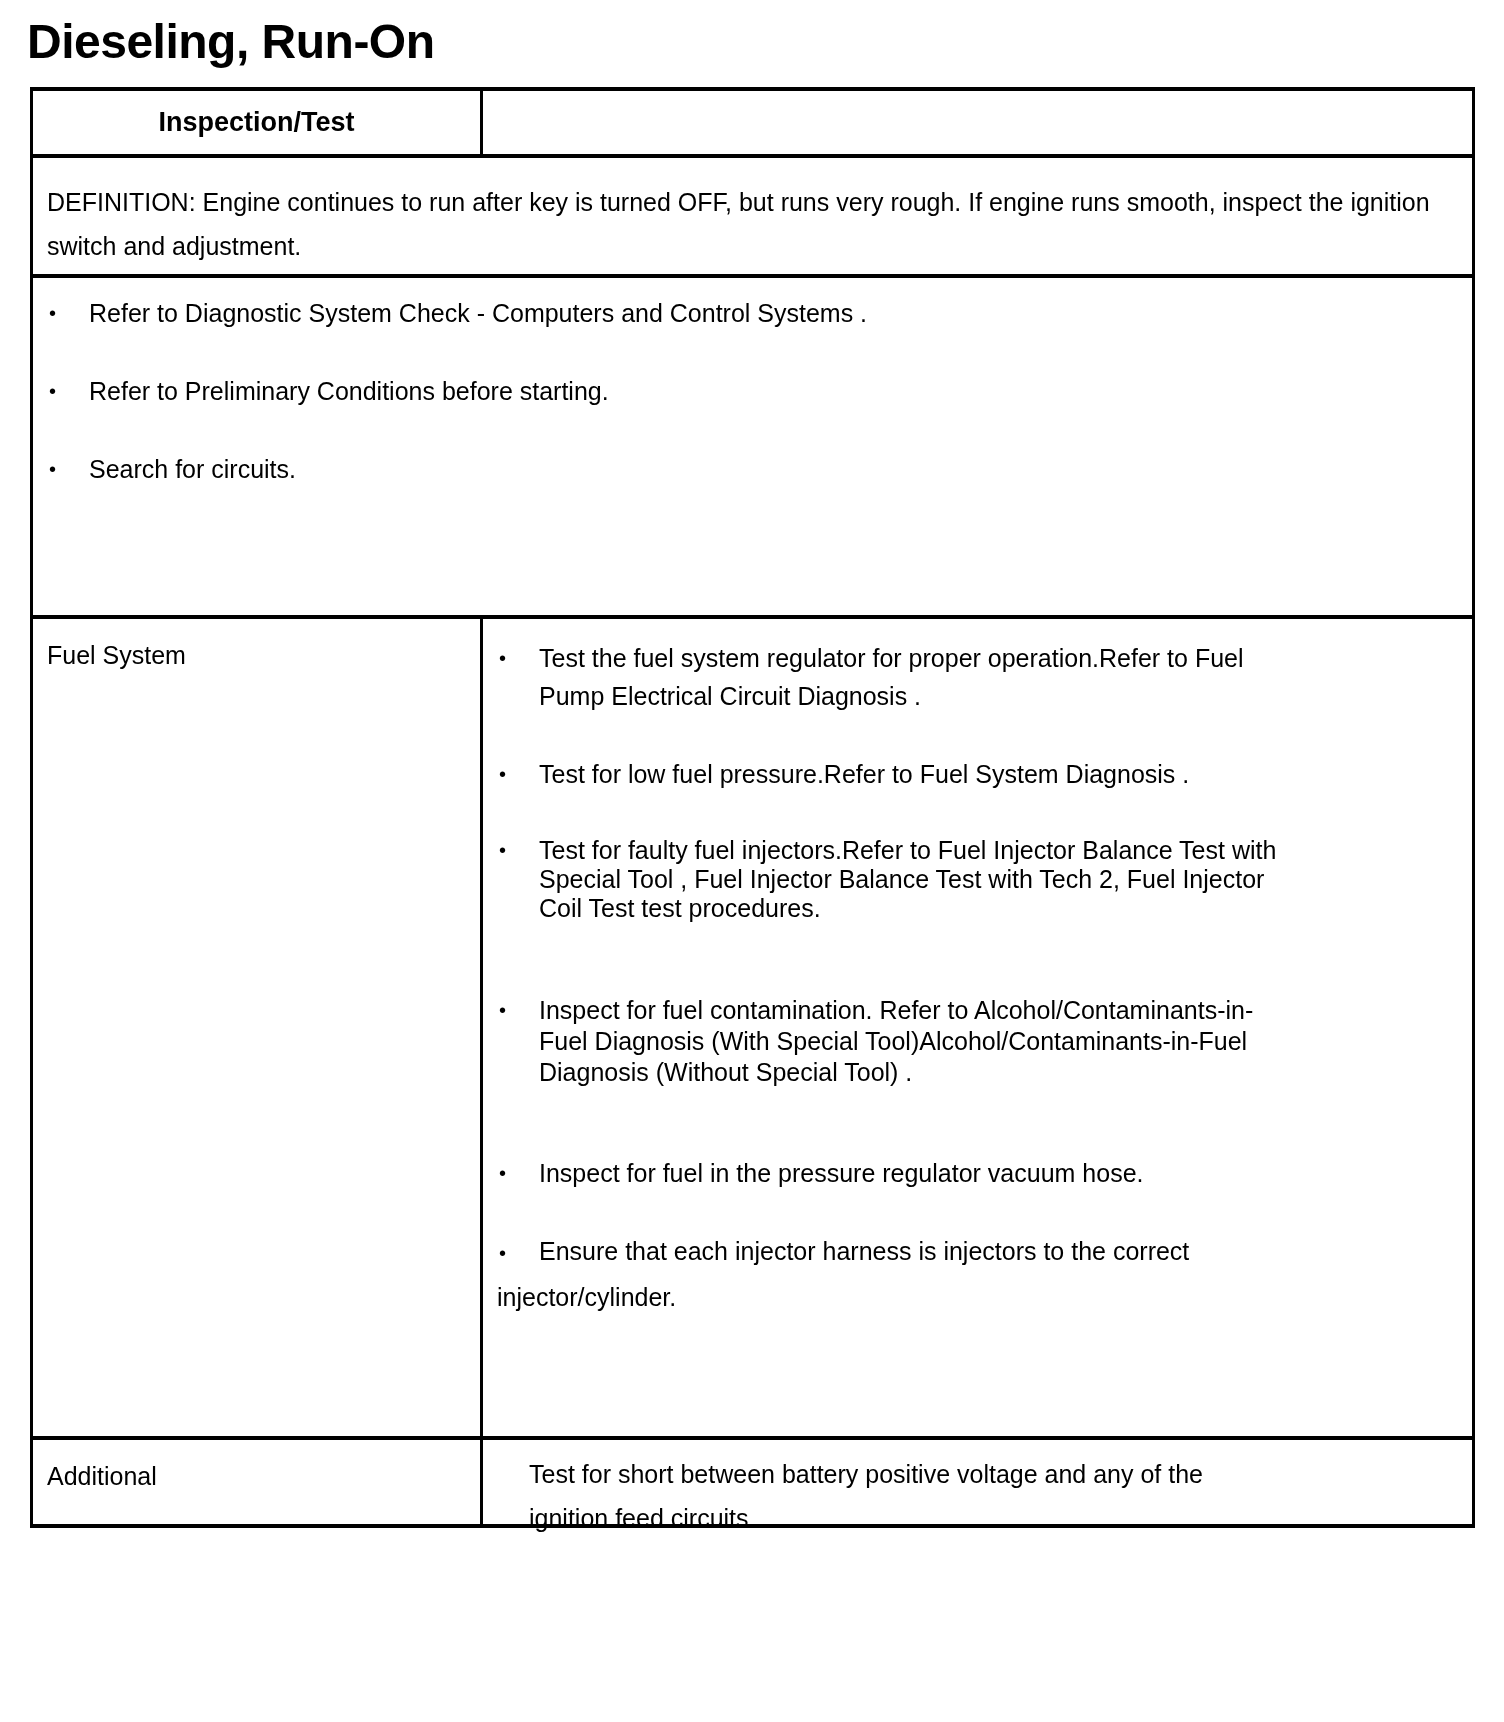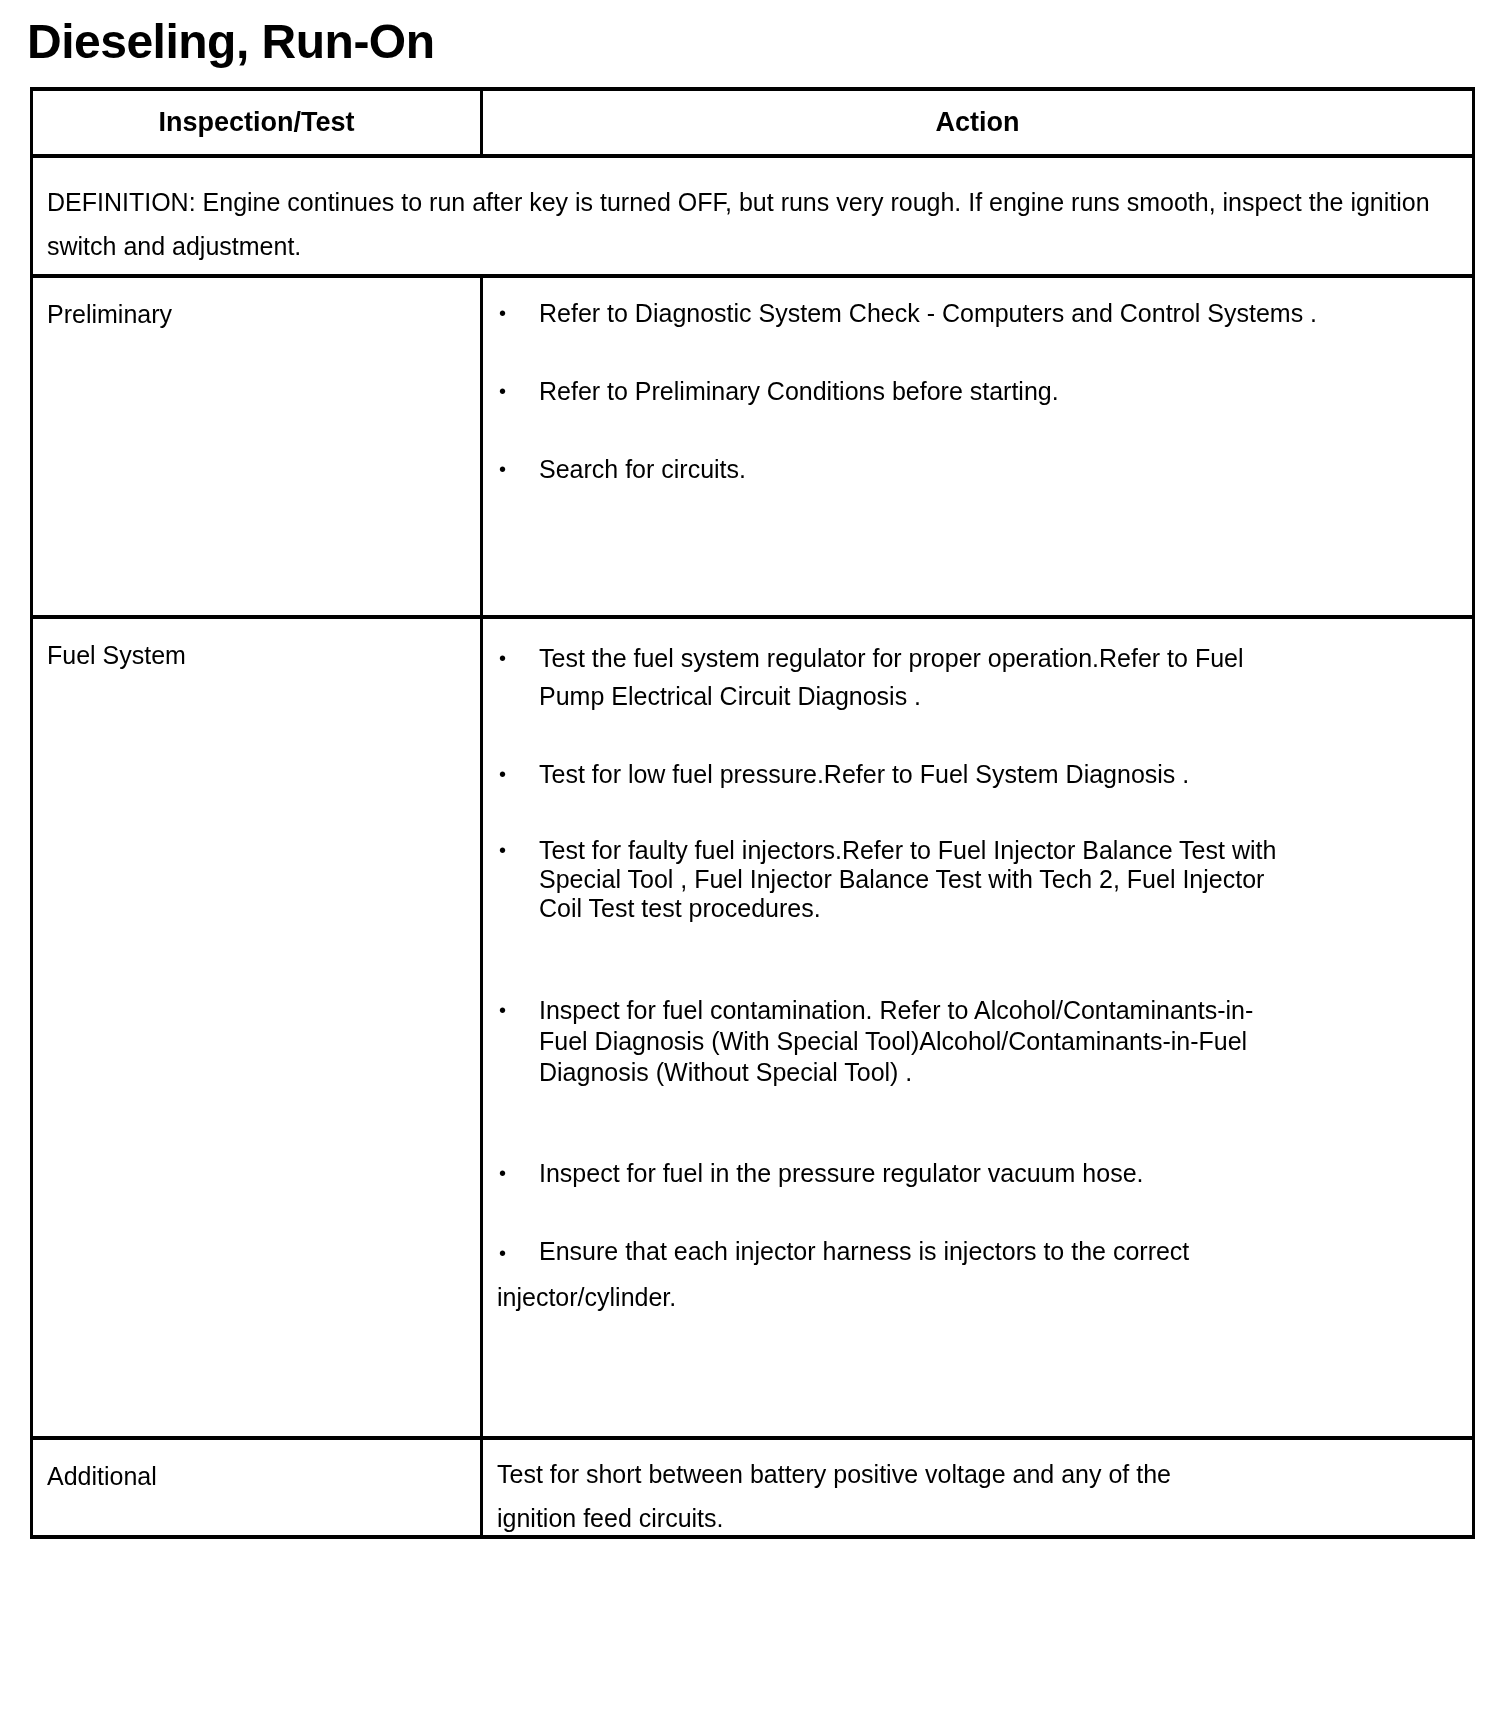--- a/index.html
+++ b/index.html
@@ -31,27 +31,25 @@
   .plain { line-height: 44px; }
 </style>
 </head>
 <body>
 
 <h1 class="title">Dieseling, Run-On</h1>
 
 <div class="table">
   <div class="row hdr">
     <div class="c1">Inspection/Test</div>
-    <div class="c2">Action</div>
   </div>
 
   <div class="row def">DEFINITION: Engine continues to run after key is turned OFF, but runs very rough. If engine runs smooth, inspect the ignition switch and adjustment.</div>
 
   <div class="row" style="height:341px;">
-    <div class="c1 cell-label">Preliminary</div>
     <div class="c2 actions">
       <div class="bullet" style="margin-top:2px;">
         <span class="dot">•</span>
         <span class="txt">Refer to Diagnostic System Check - Computers and Control Systems .</span>
       </div>
       <div class="bullet" style="margin-top:47px;">
         <span class="dot">•</span>
         <span class="txt">Refer to Preliminary Conditions before starting.</span>
       </div>
       <div class="bullet" style="margin-top:47px;">
@@ -83,17 +81,17 @@
       <div class="bullet" style="margin-top:70px;">
         <span class="dot">•</span>
         <span class="txt">Inspect for fuel in the pressure regulator vacuum hose.</span>
       </div>
       <div class="bullet plain" style="margin-top:40px; display:block;">
         <span style="font-size:20px; padding-left:2px; display:inline-block; width:40px;">•</span><span>Ensure that each injector harness is injectors to the correct injector/cylinder.</span>
       </div>
     </div>
   </div>
 
-  <div class="row" style="height:99px;">
+  <div class="row" style="height:88px;gap:32px;">
     <div class="c1 cell-label">Additional</div>
     <div class="c2 actions plain" style="padding-top:12px; padding-right:220px;">Test for short between battery positive voltage and any of the ignition feed circuits.</div>
   </div>
 </div>
 
 </body></html>

